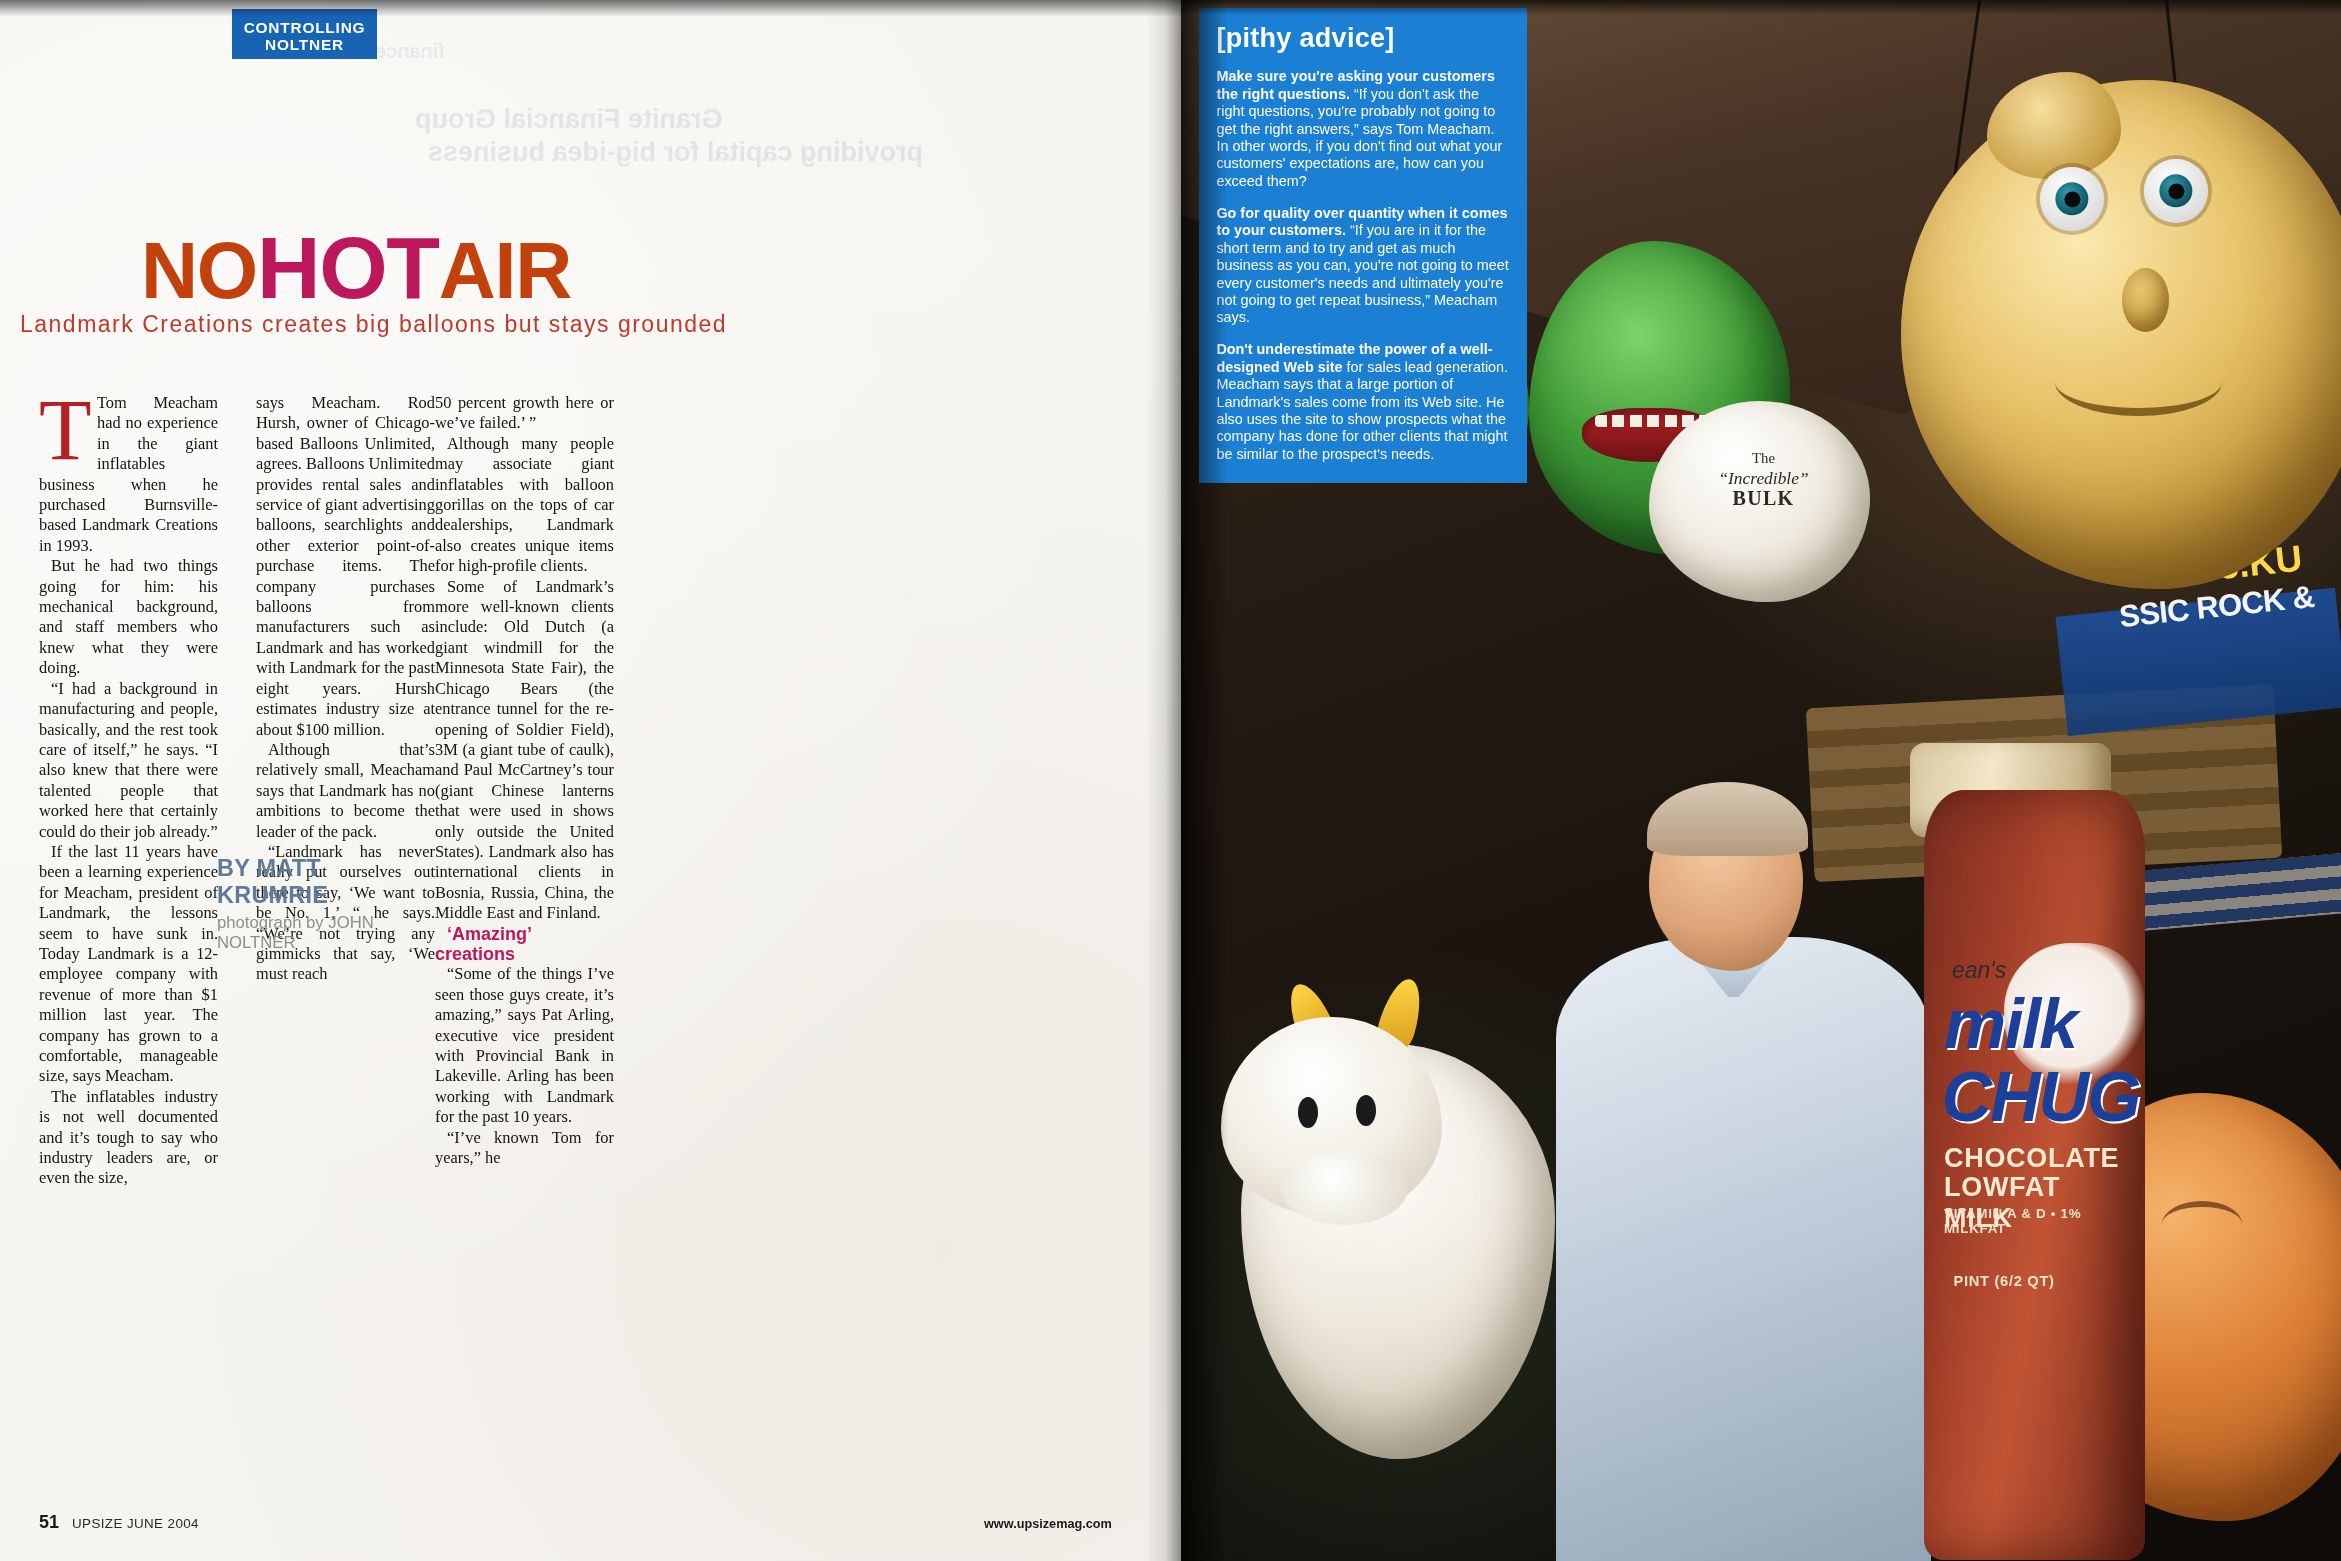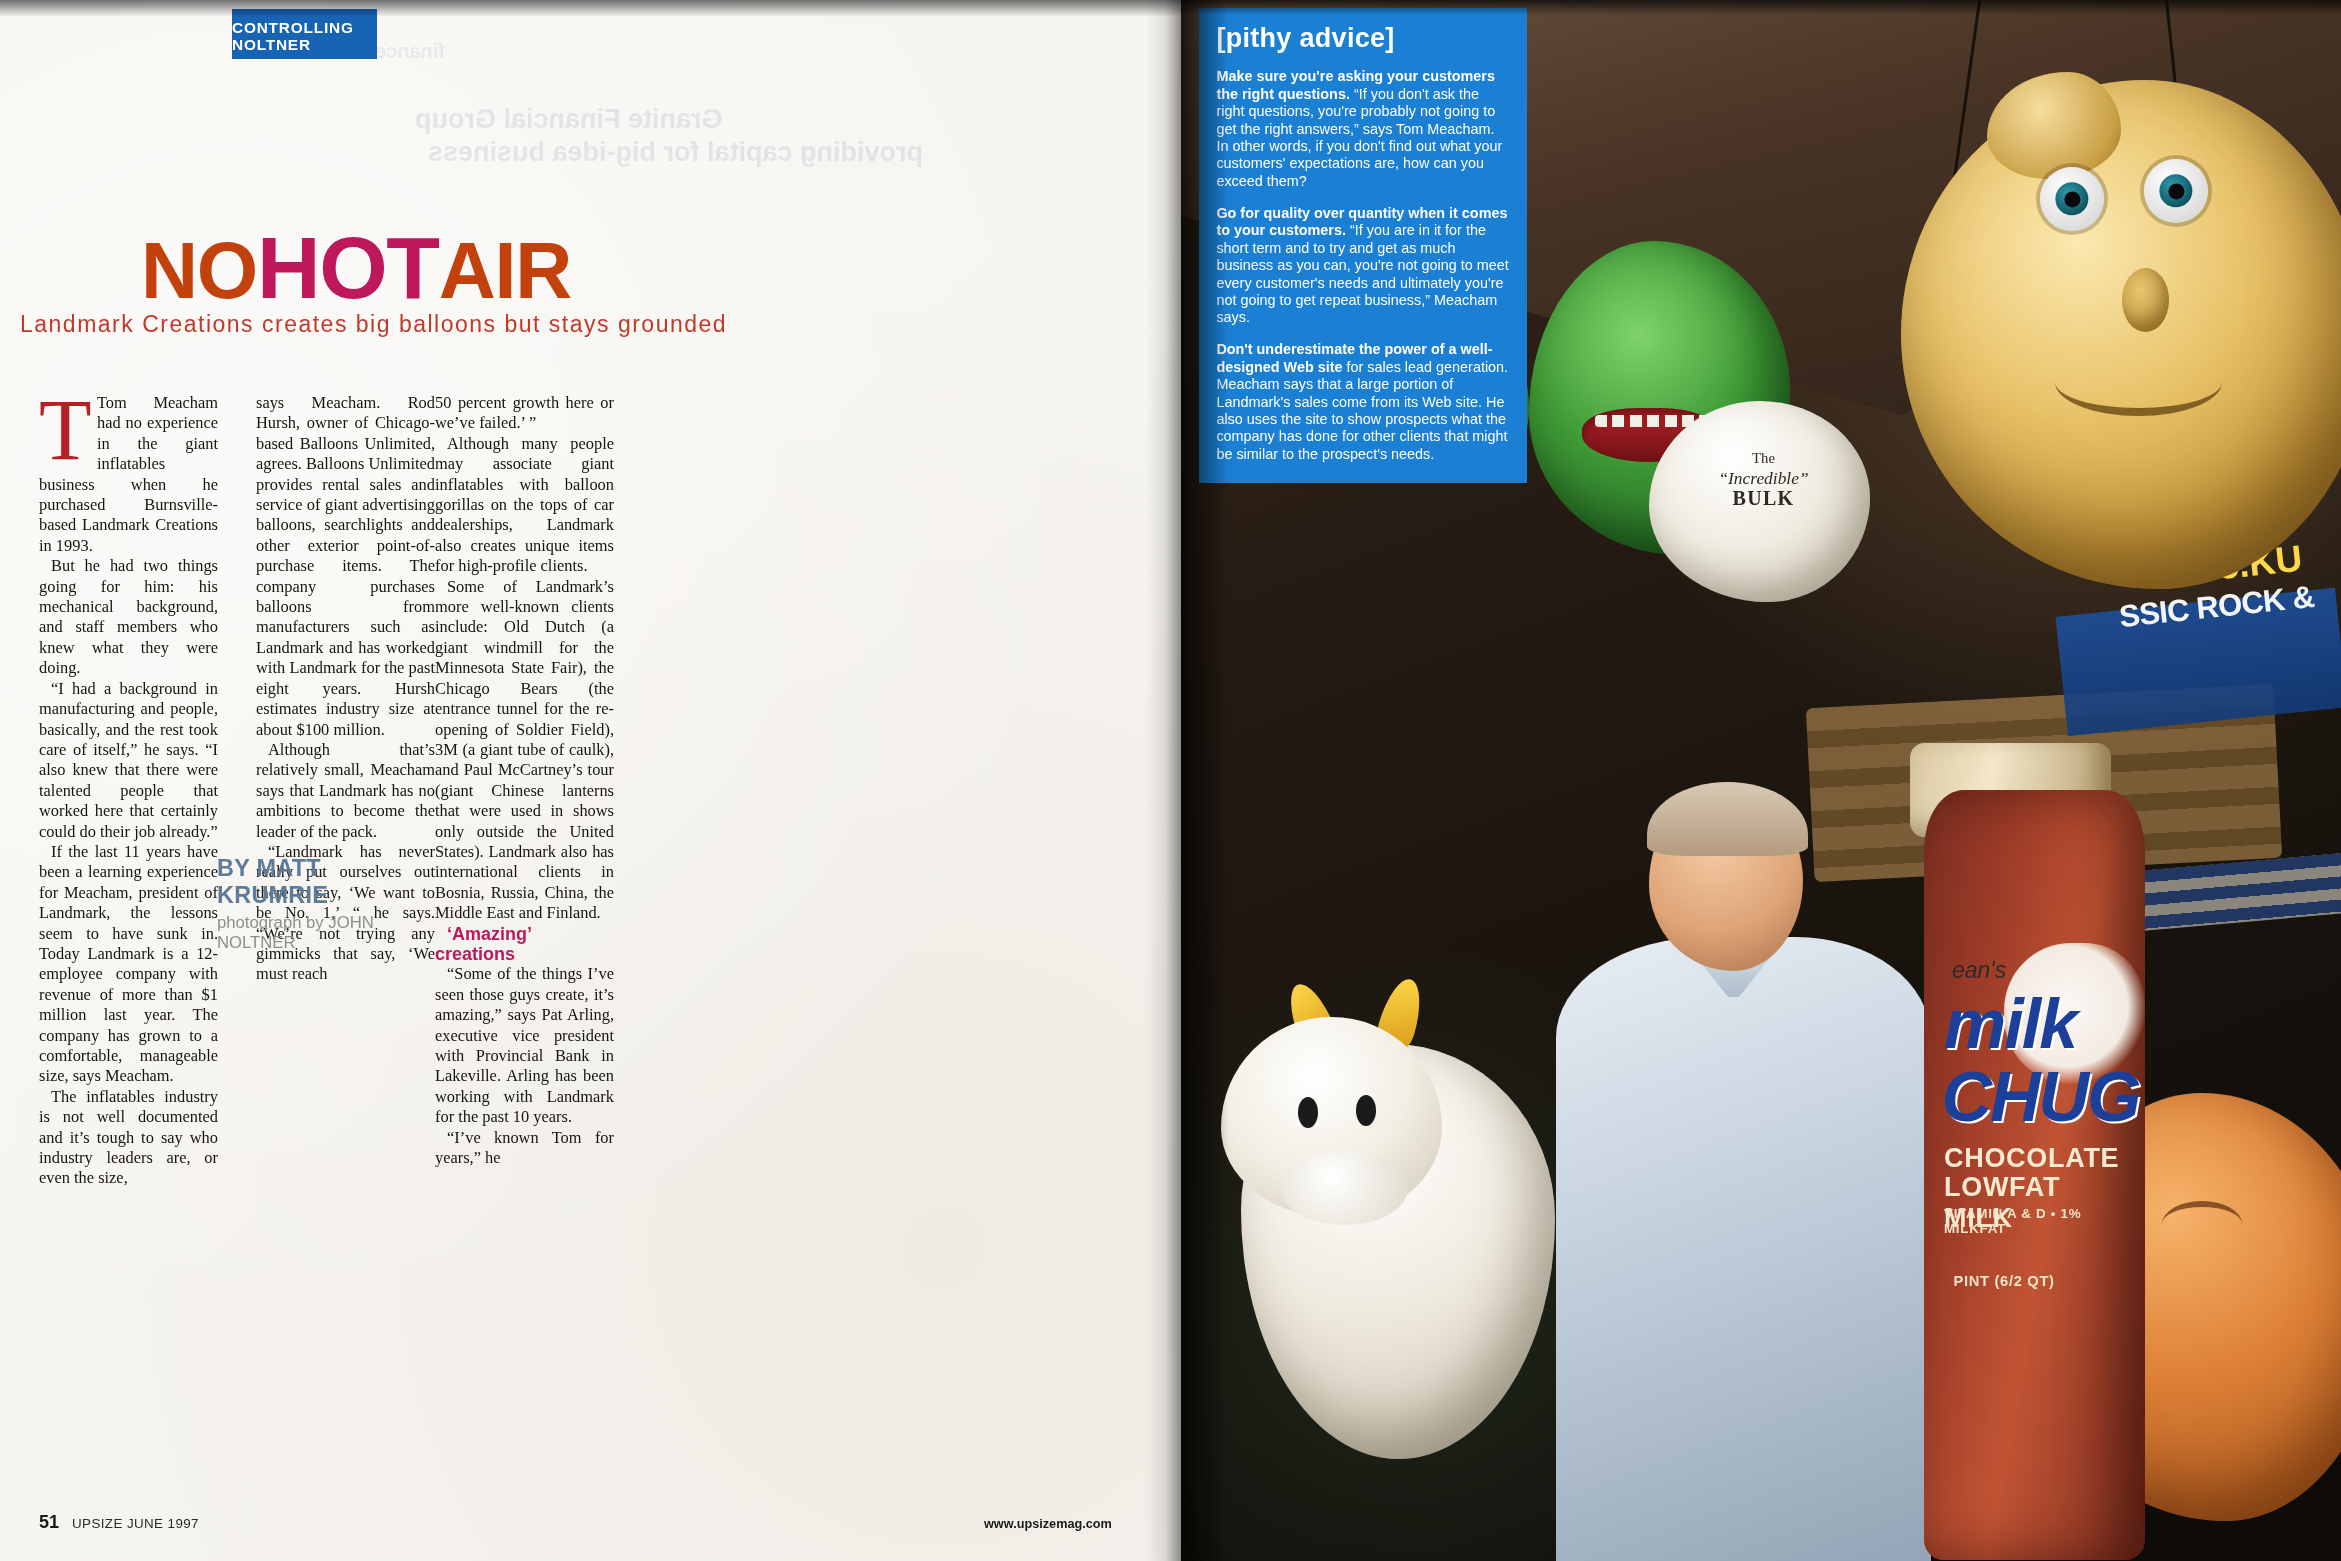--- a/index.html
+++ b/index.html
@@ -46,20 +46,21 @@
   .section-tab {
     position: absolute;
     left: 232px; top: 9.4px;
     width: 145px; height: 50px;
     background: #1763b4;
     color: #ffffff;
     font-family: "Liberation Sans", sans-serif;
     font-weight: bold;
     font-size: 15.4px;
     letter-spacing: 0.8px;
+    text-align: center;
     line-height: 17.4px;
     padding-top: 9.4px;
     box-sizing: border-box;
   }
   .section-tab .l2 { display:block; }
 
   
   .ghost {
     position:absolute;
     opacity:0.10;
@@ -534,21 +535,21 @@
         <p>“I’ve known Tom for years,” he</p>
       </div>
     </div>
 
     <div class="byline">
       <div class="b1">BY MATT KRUMRIE</div>
       <div class="b2">photograph by JOHN NOLTNER</div>
     </div>
 
     <div class="folio">51</div>
-    <div class="footer-mag">UPSIZE JUNE 1997</div>
+    <div class="footer-mag">UPSIZE JUNE 2004</div>
     <div class="footer-url">www.upsizemag.com</div>
 
     <div class="page-top-shadow"></div>
   </div>
 
   <div class="right-page">
     <div class="photo">
       <div class="backdrop-tent"></div>
       <div class="rope rope-1"></div>
       <div class="rope rope-2"></div>

